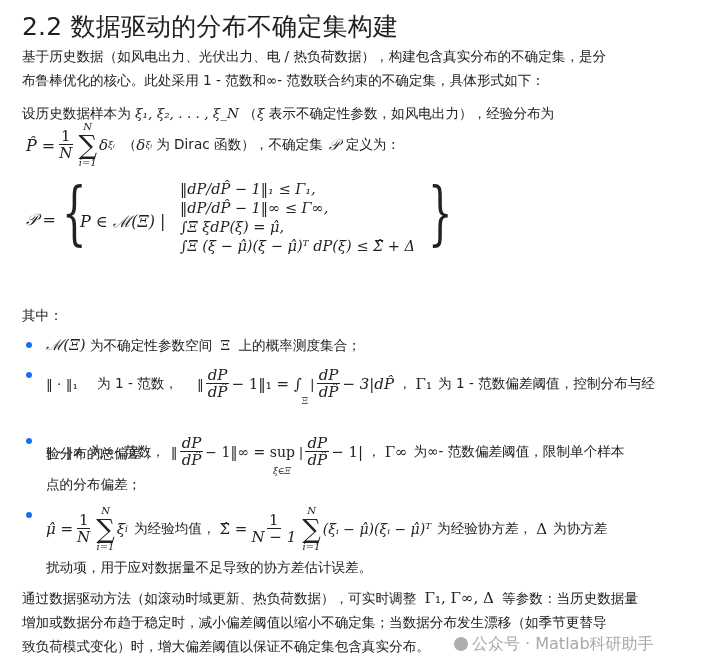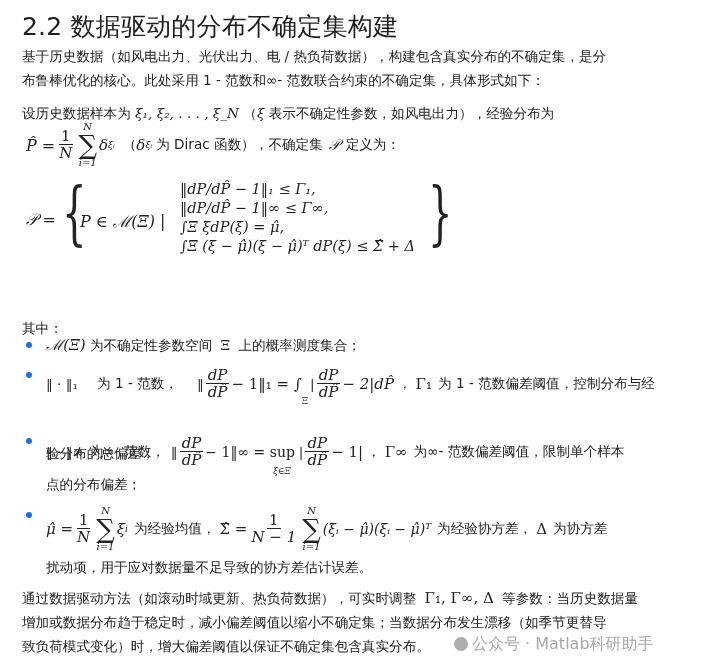--- a/index.html
+++ b/index.html
@@ -66,21 +66,21 @@
     <span class="m" style="position:absolute; left:80px; top:210px; font-size:16px;">P ∈ ℳ(Ξ) |</span>
     <div class="m" style="position:absolute; left:180px; top:180px; font-size:14.5px; line-height:19px;">
       <div>‖dP/dP̂ − 1‖₁ ≤ Γ₁,</div>
       <div>‖dP/dP̂ − 1‖∞ ≤ Γ∞,</div>
       <div>∫Ξ ξdP(ξ) = μ̂,</div>
       <div>∫Ξ (ξ − μ̂)(ξ − μ̂)ᵀ dP(ξ) ≤ Σ̂ + Δ</div>
     </div>
     <span class="brace" style="left:428px; top:172px; font-size:70px; transform:scaleX(0.55); transform-origin:left top;">}</span>
   </div>
 
-  <div class="p" style="top:316px;">其中：</div>
+  <div class="p" style="top:303px;">其中：</div>
 
   <span class="bullet" style="top:342px;"></span>
   <div class="p" style="top:333px; left:46px;">
     <span class="m" style="font-size:15px;">ℳ(Ξ)</span>
     <span>为不确定性参数空间</span>
     <span class="mr" style="margin:0 4px;">Ξ</span>
     <span>上的概率测度集合；</span>
   </div>
 
   <span class="bullet" style="top:372px;"></span>
@@ -92,21 +92,21 @@
         <span class="n">dP</span>
         <span class="d">dP̂</span>
       </span>
     <span class="mr" style="font-size:15px;">− 1‖₁ = ∫</span>
       <sub class="mr" style="align-self:flex-end;">Ξ</sub>
     <span class="mr" style="margin-left:2px;">|</span>
     <span class="frac m" style="font-size:15px;">
         <span class="n">dP</span>
         <span class="d">dP̂</span>
       </span>
-    <span class="m" style="font-size:15px;">− 2|dP̂</span>
+    <span class="m" style="font-size:15px;">− 3|dP̂</span>
     <span style="margin:0 4px;">，</span>
     <span class="mr" style="font-size:15px;">Γ₁</span>
     <span style="margin-left:6px;">为 1 - 范数偏差阈值，控制分布与经</span>
   </div>
   <div class="p" style="top:402px; left:46px;margin-top:39px;">验分布的总偏差；</div>
 
   <span class="bullet" style="top:438px;"></span>
   <div class="p" style="top:428px; left:46px; display:flex; align-items:center; line-height:normal; height:48px;">
     <span class="mr">‖ · ‖∞</span>
     <span style="margin:0 6px;">为∞- 范数，</span>

